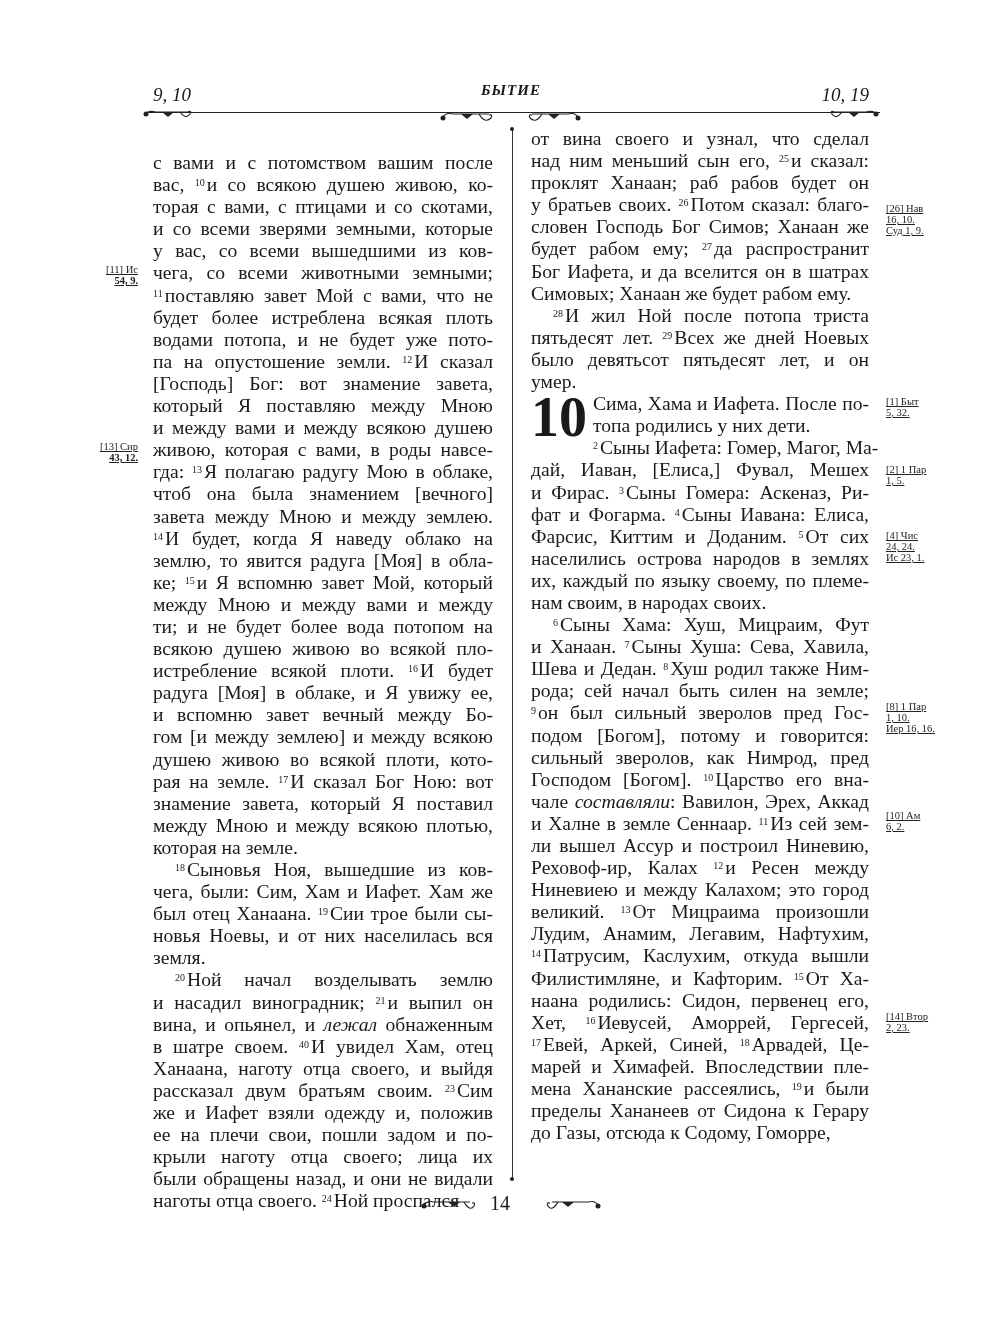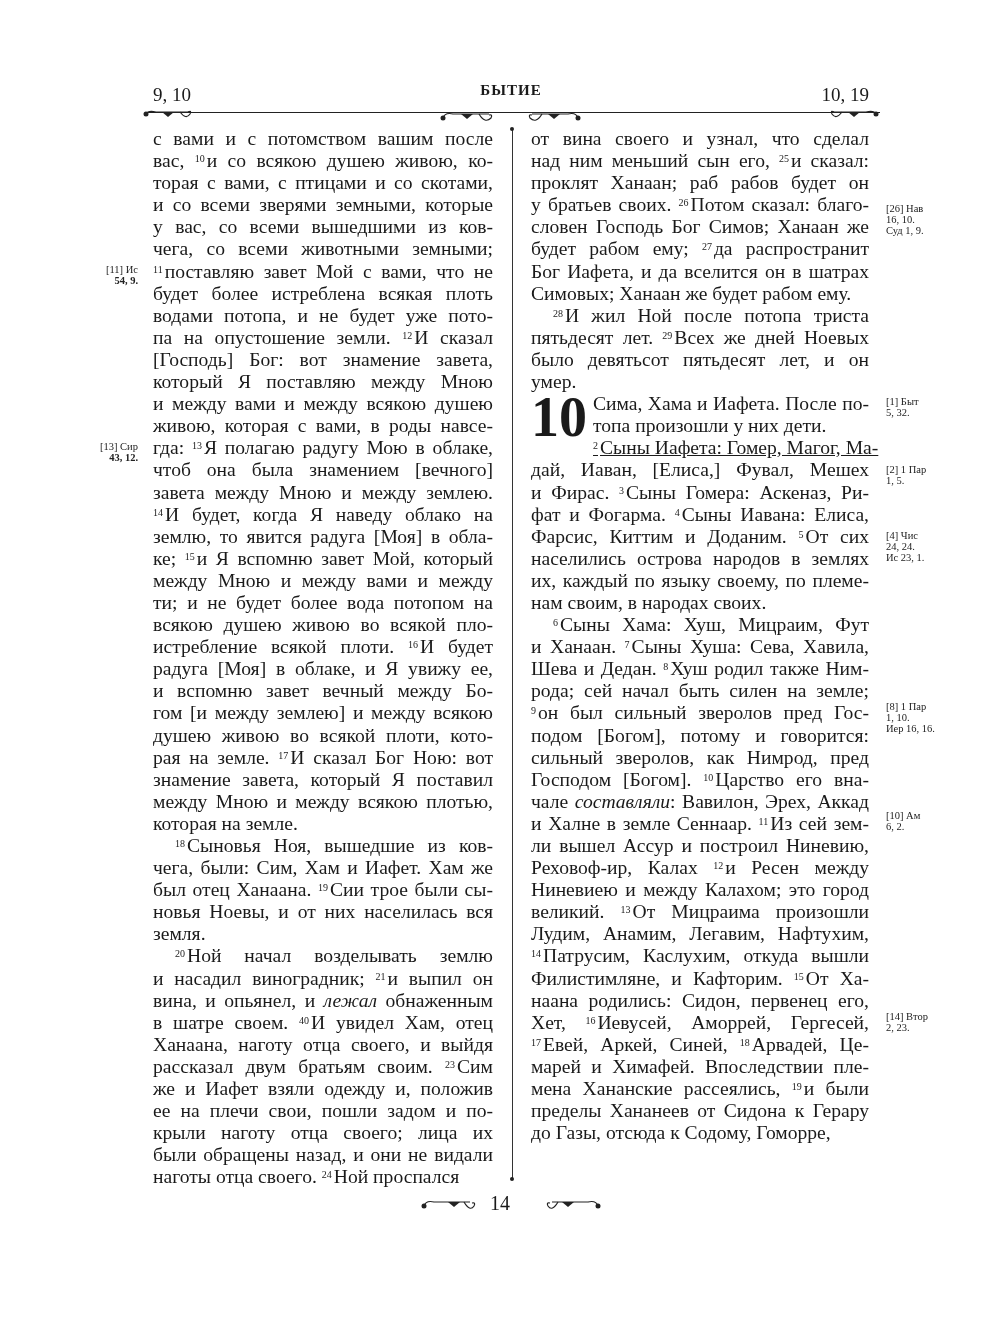--- a/index.html
+++ b/index.html
@@ -1,32 +1,32 @@
 <!DOCTYPE html>
 <html><head>
 <meta charset="utf-8">
 <style>
   html, body { margin:0; padding:0; background:#ffffff; }
   body { width:1000px; height:1317px; position:relative; overflow:hidden; color:#1a1a1a;
          font-family:"DejaVu Serif","Liberation Serif",serif; }
-  .header { position:absolute; top:82px; left:153px; width:716px; height:30px; }
+  .header { position:absolute; top:82px; left:153px; width:716px; height:30px;font-style:italic; }
   .hdr-left { position:absolute; left:0; top:2px; font-family:"Liberation Serif",serif; font-size:19px; }
   .hdr-right { position:absolute; right:0; top:2px; font-family:"Liberation Serif",serif; font-size:19px; }
   .hdr-title { position:absolute; left:0; right:0; top:0; text-align:center; font-family:"Liberation Serif",serif; font-size:15px; font-weight:bold; letter-spacing:1px; }
   .rule { position:absolute; top:112px; left:146px; width:734px; height:1px; background:#222; }
   .orn { position:absolute; }
   .col { position:absolute; top:128px; font-family:"Liberation Serif",serif; font-size:19.6px; line-height:22.1px; text-align:justify; }
-  .col-left { left:153px; width:340px; }
+  .col-left { left:153px; width:340px;margin-top:24px; }
   .col-right { left:531px; width:338px; }
   .line { display:block; text-align:justify; text-align-last:justify; white-space:nowrap; }
   .line.last { text-align-last:left; }
   sup.v { font-size:10px; vertical-align:5px; line-height:0; margin-right:2px; }
   .divider { position:absolute; left:512px; top:129px; width:1px; height:1050px; background:#333; }
   .dot { position:absolute; width:4px; height:4px; border-radius:2px; background:#222; left:510px; }
-  .note { position:absolute; font-family:"Liberation Serif",serif; font-size:10.5px; line-height:11px; color:#222; }
+  .note { position:absolute; font-family:"Liberation Serif",serif; font-size:10.5px; line-height:11px; color:#222;text-decoration:underline; }
   .note.leftn { text-align:right; width:46px; }
   .dropcap { float:left; font-family:"Liberation Serif",serif; font-size:56px; line-height:44px; margin:2px 6px 0 0; font-weight:bold; }
   .footer { position:absolute; top:1192px; left:0; width:1000px; text-align:center; font-family:"Liberation Serif",serif; font-size:20px; }
   em { font-style:italic; }
 </style>
 </head>
 <body>
 
 <div class="header">
   <span class="hdr-left">9, 10</span>
@@ -127,22 +127,22 @@
     <span class="line">словен Господь Бог Симов; Ханаан же</span>
     <span class="line">будет рабом ему; <sup class="v">27</sup>да распространит</span>
     <span class="line">Бог Иафета, и да вселится он в шатрах</span>
     <span class="line last">Симовых; Ханаан же будет рабом ему.</span>
     <span class="line" style="padding-left: 22px;"><sup class="v">28</sup>И жил Ной после потопа триста</span>
     <span class="line">пятьдесят лет. <sup class="v">29</sup>Всех же дней Ноевых</span>
     <span class="line">было девятьсот пятьдесят лет, и он</span>
     <span class="line last">умер.</span>
     <span class="dropcap">10</span>
     <span class="line">Сима, Хама и Иафета. После по-</span>
-    <span class="line last">топа произошли у них дети.</span>
-    <span class="line" style="padding-left: 22px; text-decoration: underline;"><sup class="v">2</sup>Сыны Иафета: Гомер, Магог, Ма-</span>
+    <span class="line last">топа родились у них дети.</span>
+    <span class="line" style="padding-left: 22px;"><sup class="v">2</sup>Сыны Иафета: Гомер, Магог, Ма-</span>
     <span class="line">дай, Иаван, [Елиса,] Фувал, Мешех</span>
     <span class="line">и Фирас. <sup class="v">3</sup>Сыны Гомера: Аскеназ, Ри-</span>
     <span class="line">фат и Фогарма. <sup class="v">4</sup>Сыны Иавана: Елиса,</span>
     <span class="line">Фарсис, Киттим и Доданим. <sup class="v">5</sup>От сих</span>
     <span class="line">населились острова народов в землях</span>
     <span class="line">их, каждый по языку своему, по племе-</span>
     <span class="line last">нам своим, в народах своих.</span>
     <span class="line" style="padding-left: 22px;"><sup class="v">6</sup>Сыны Хама: Хуш, Мицраим, Фут</span>
     <span class="line">и Ханаан. <sup class="v">7</sup>Сыны Хуша: Сева, Хавила,</span>
     <span class="line">Шева и Дедан. <sup class="v">8</sup>Хуш родил также Ним-</span>

